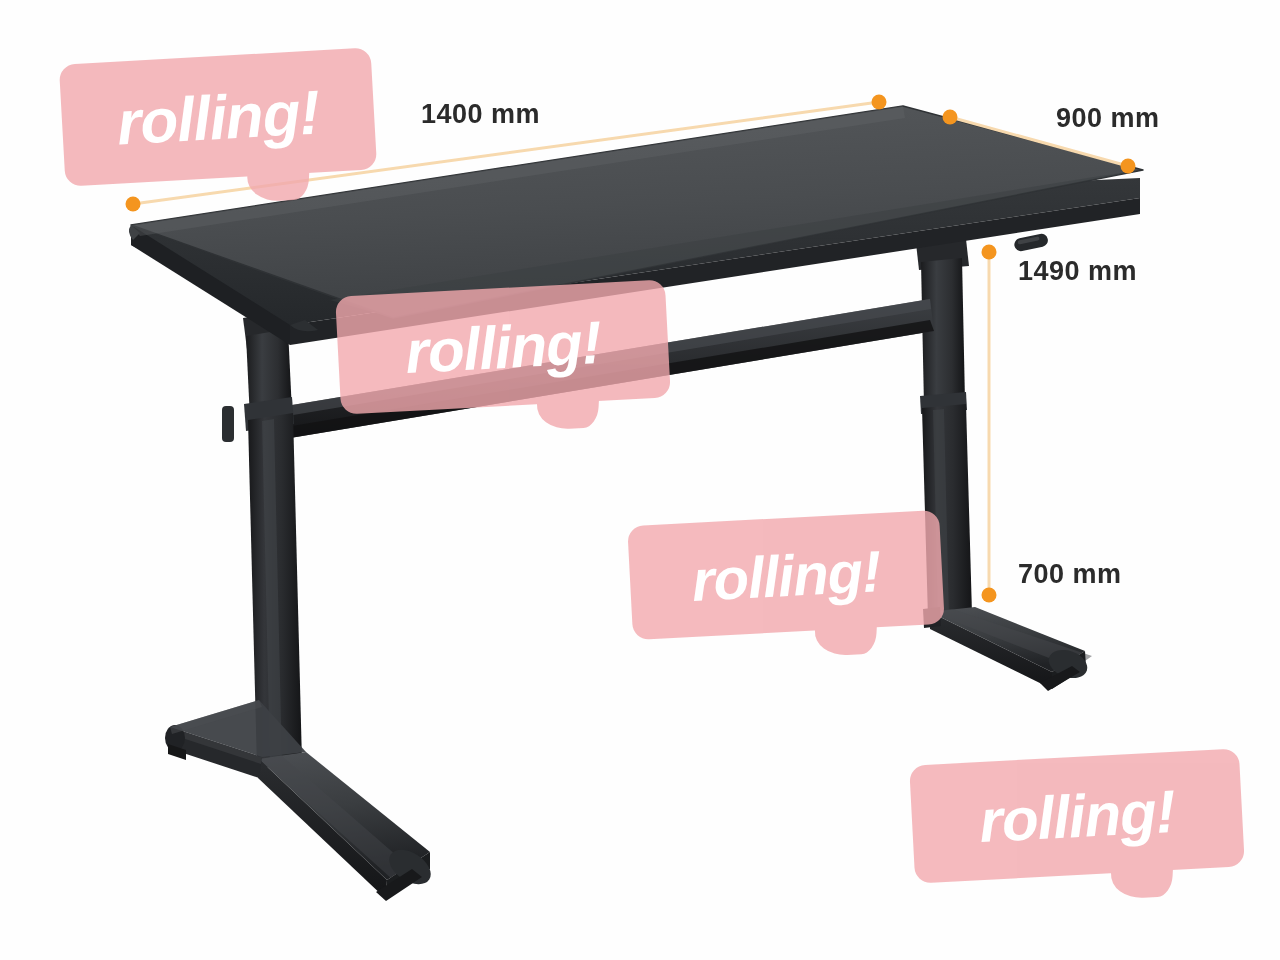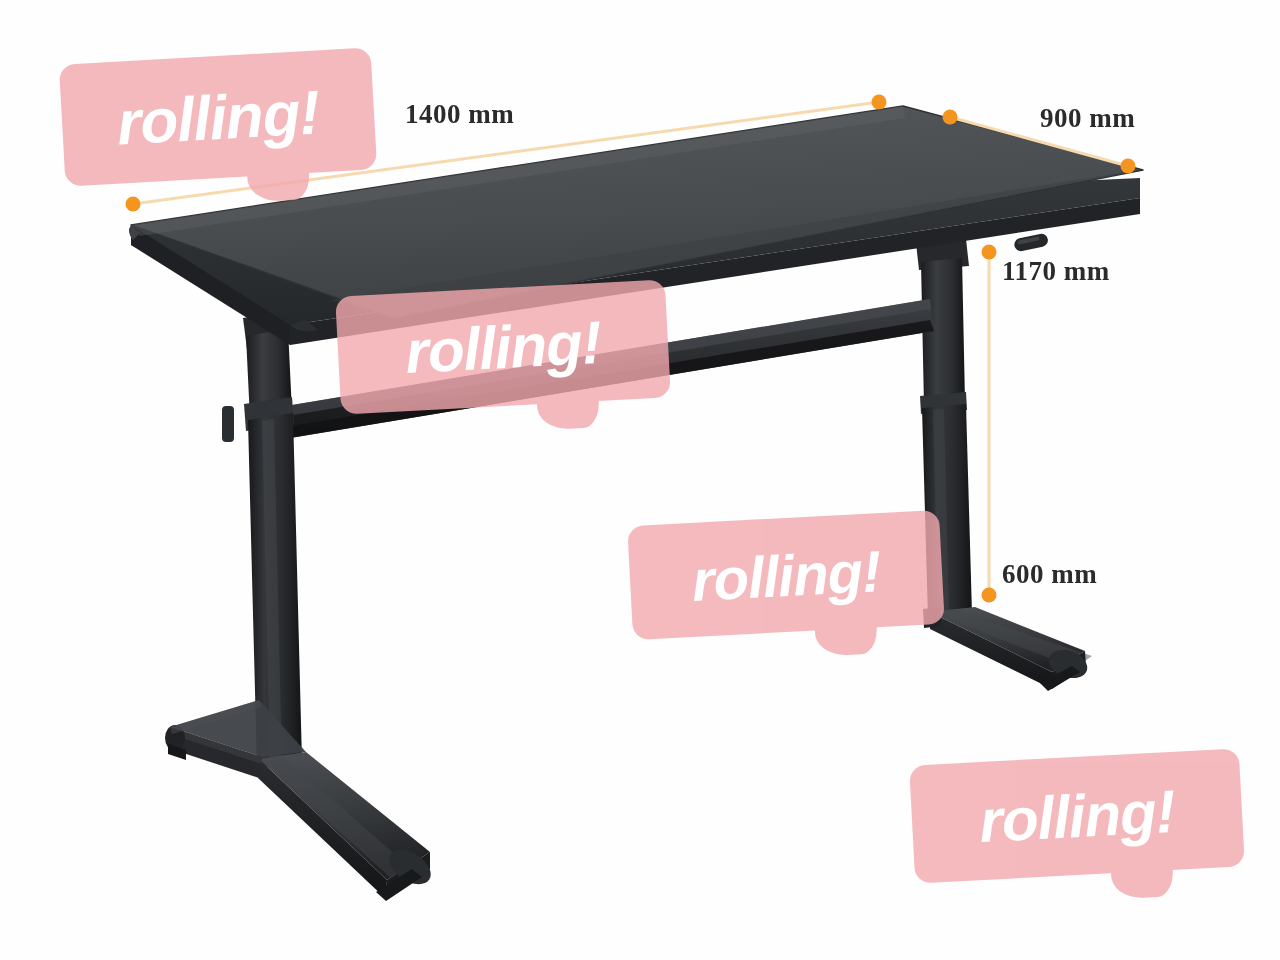--- a/index.html
+++ b/index.html
@@ -34,25 +34,26 @@
     position: absolute;
     left: 0; top: 0;
     width: 1280px;
     height: 960px;
     pointer-events: none;
   }
 
   .dim-label {
     position: absolute;
     color: #2b2b2b;
-    font-family: Liberation Serif, serif;
+    font-family: Liberation Sans, sans-serif;
     font-weight: bold;
     font-size: 27px;
     letter-spacing: 0.5px;
     white-space: nowrap;
+    margin-left: 16px;
   }
   #label-width  { left: 405px; top: 99px; }
   #label-depth  { left: 1040px; top: 103px; }
   #label-height-max { left: 1002px; top: 256px; }
   #label-height-min { left: 1002px; top: 559px; }
 
   
   .watermark {
     position: absolute;
     pointer-events: none;
@@ -255,23 +256,23 @@
 
     <line x1="989" y1="252" x2="989" y2="595" stroke="#f7d9ae" stroke-width="3" stroke-linecap="round"></line>
     <circle cx="989" cy="252" r="7.5" fill="#f4951f"></circle>
     <circle cx="989" cy="595" r="7.5" fill="#f4951f"></circle>
   </svg>
 
   <div class="dim-label" id="label-width">1400 mm</div>
 
   <div class="dim-label" id="label-depth">900 mm</div>
 
-  <div class="dim-label" id="label-height-max">1170 mm</div>
-
-  <div class="dim-label" id="label-height-min">600 mm</div>
+  <div class="dim-label" id="label-height-max">1490 mm</div>
+
+  <div class="dim-label" id="label-height-min">700 mm</div>
 
   <div class="watermark" id="watermark-1">
     <div class="wm-bubble"></div>
     <div class="wm-text">rolling!</div>
   </div>
 
   <div class="watermark" id="watermark-2">
     <div class="wm-bubble"></div>
     <div class="wm-text">rolling!</div>
   </div>

